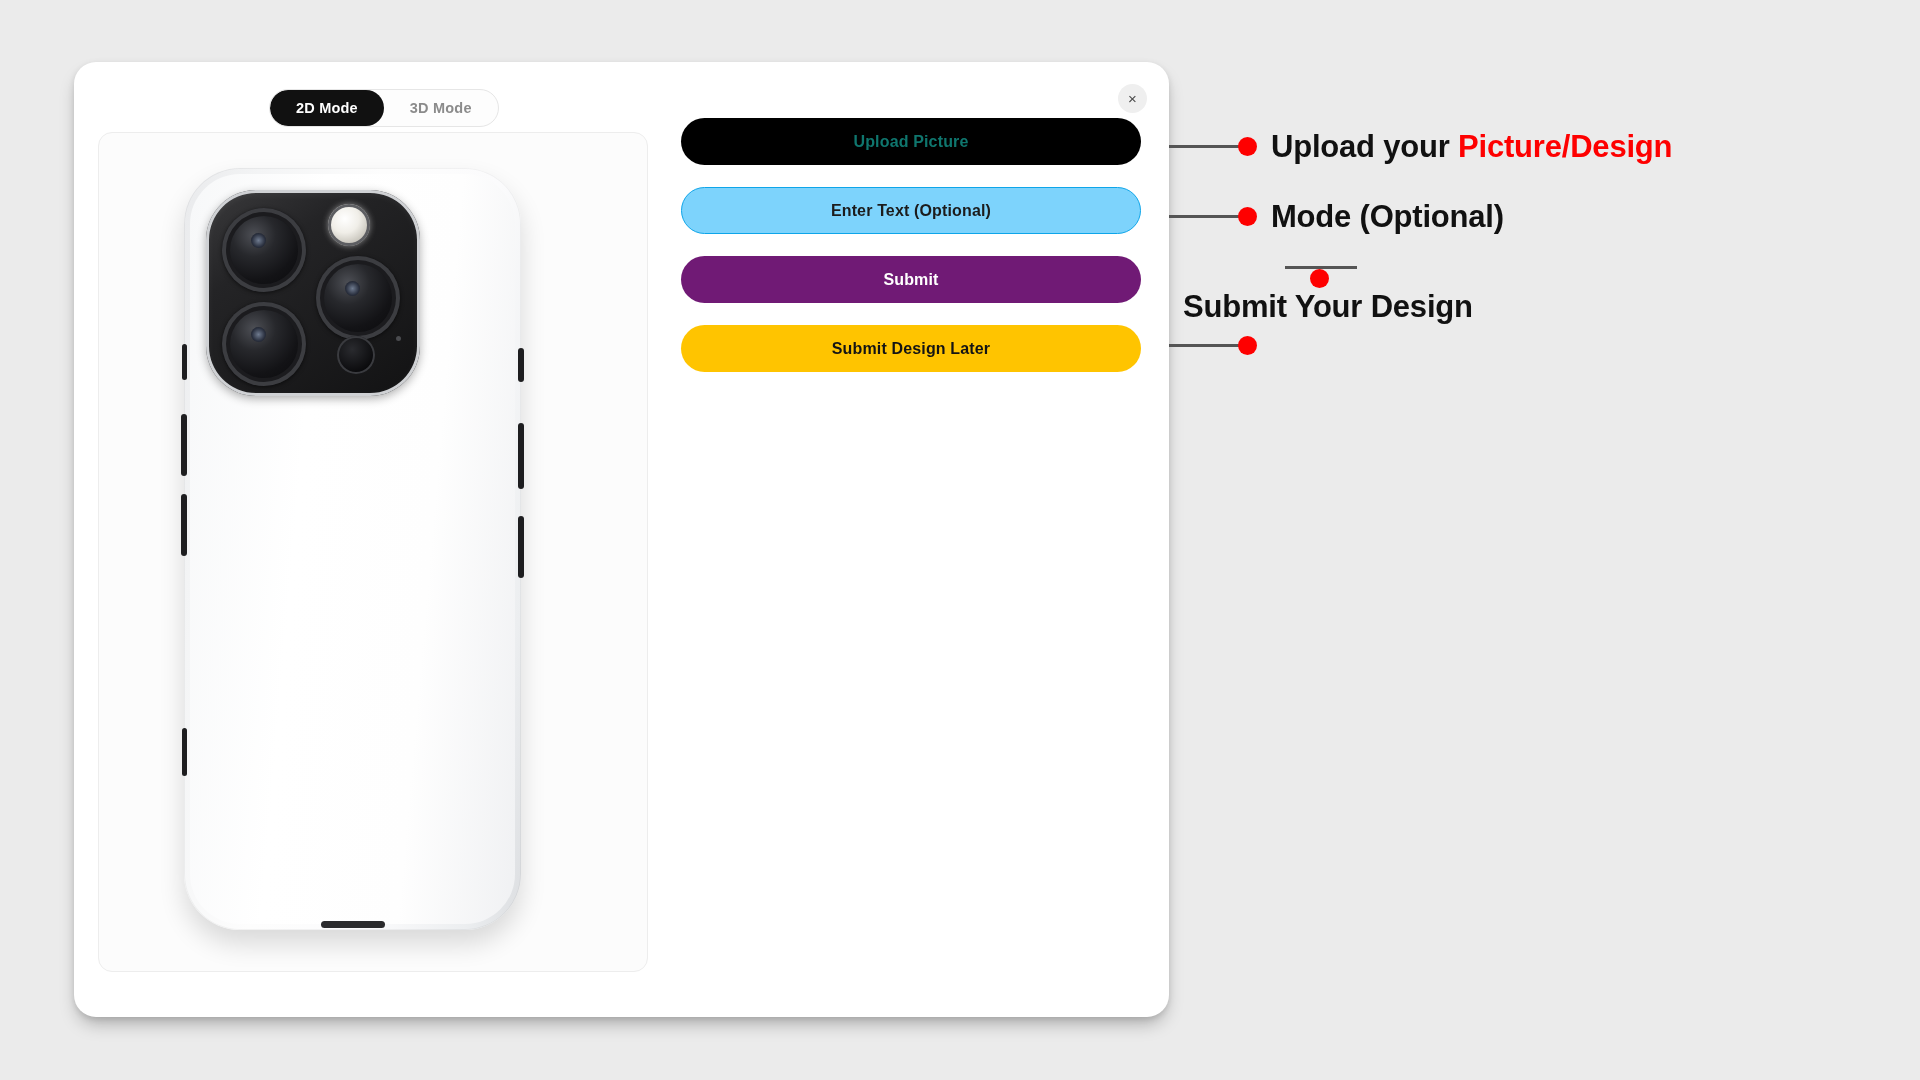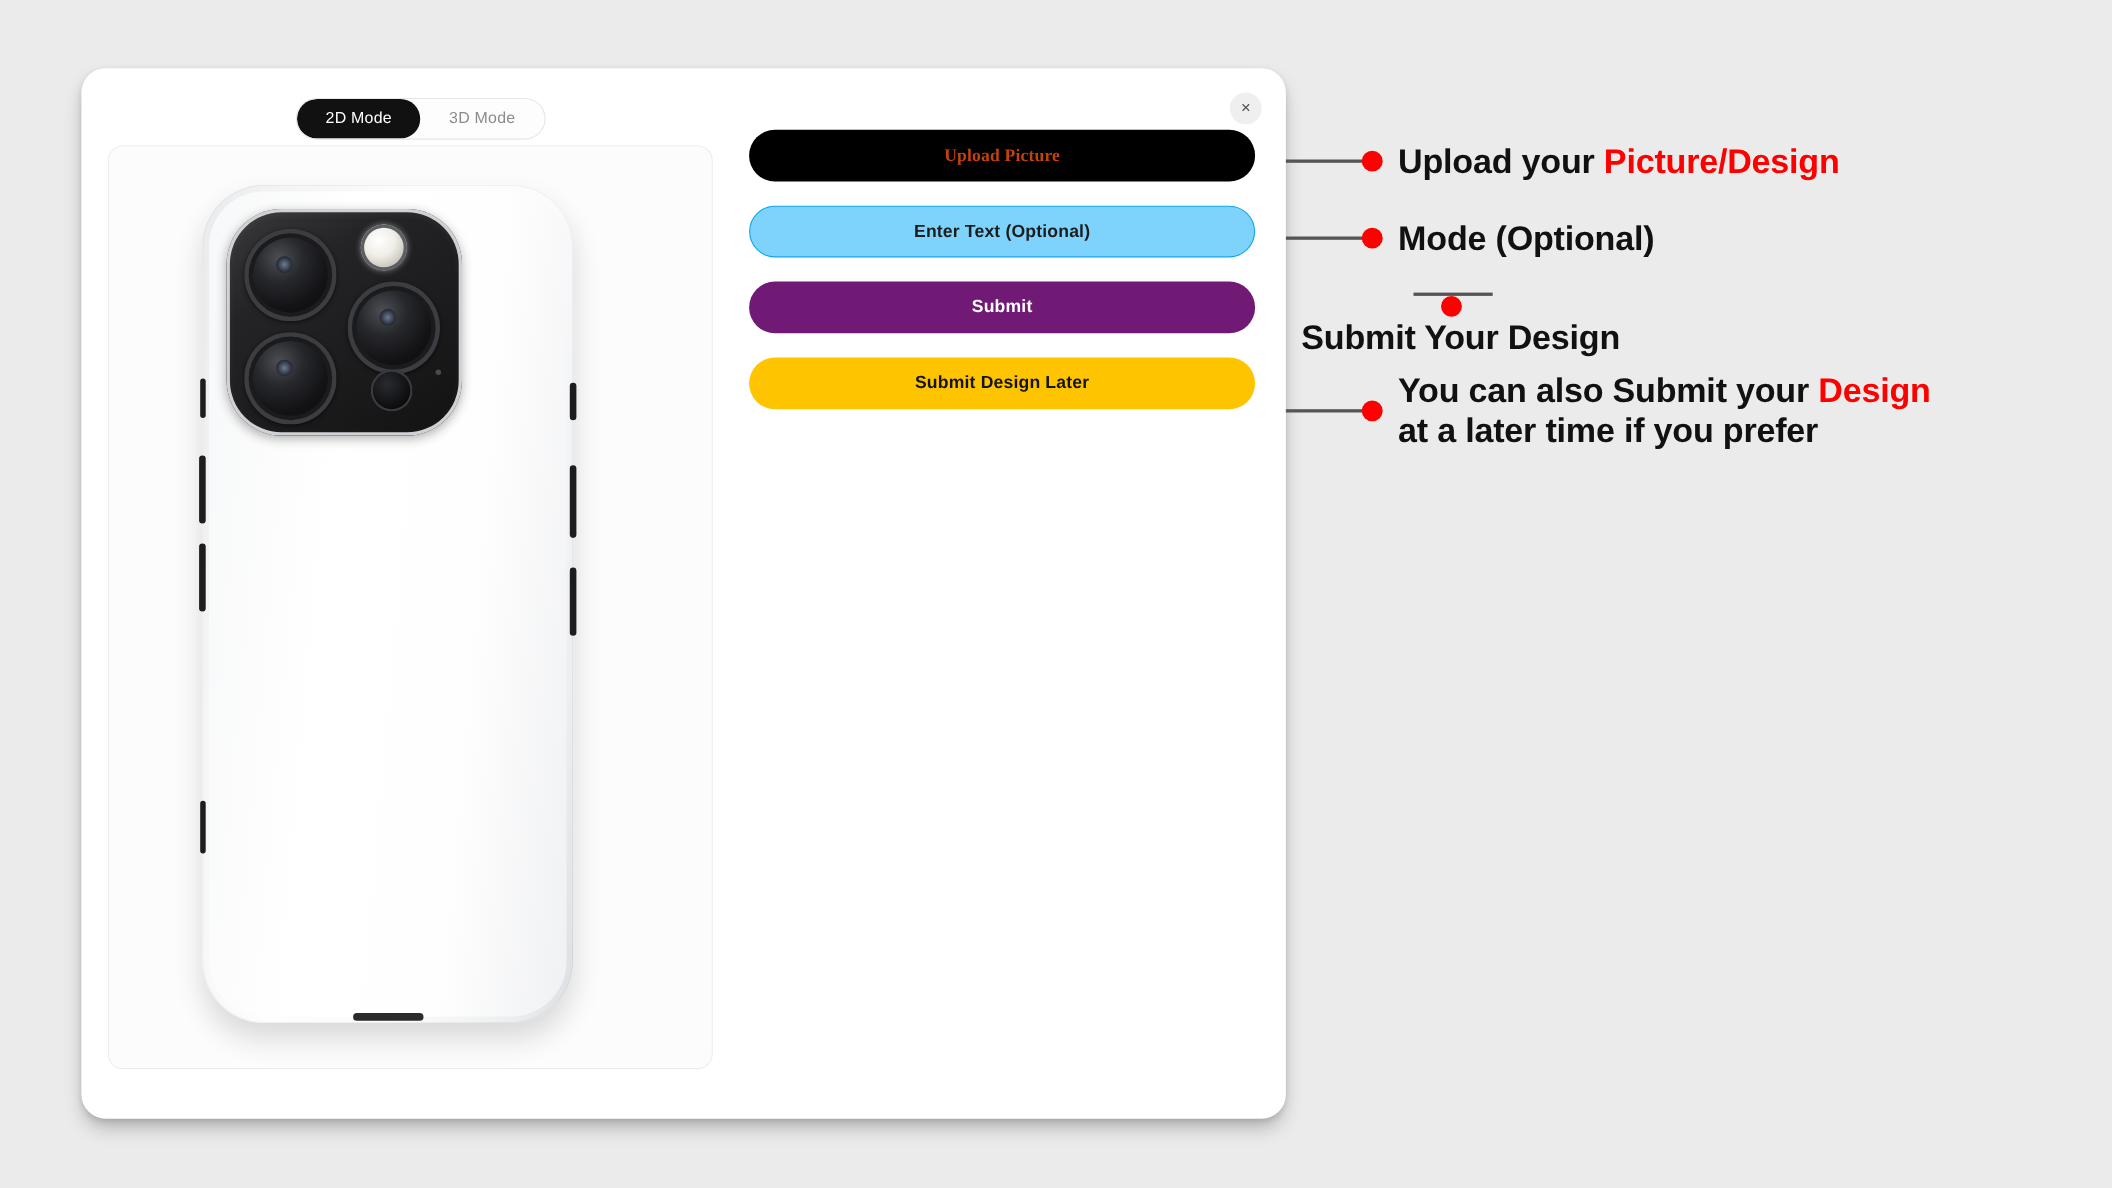--- a/index.html
+++ b/index.html
@@ -39,21 +39,21 @@
     border-radius: 999px;
     overflow: hidden;
     height: 36px;
   }
   .mode-seg {
     display: flex;
     align-items: center;
     justify-content: center;
     padding: 0 26px;
     font-size: 14.5px;
-    font-weight: 400;
+    font-weight: 700;
     letter-spacing: .2px;
     color: #8b8b8b;
     border-radius: 999px;
     cursor: pointer;
     user-select: none;
   }
   .mode-seg.active {
     background: #111111;
     color: #ffffff;
   }
@@ -215,21 +215,21 @@
     border: none;
     border-radius: 999px;
     font-family: "Liberation Sans", sans-serif;
     font-size: 16px;
     font-weight: 700;
     letter-spacing: .15px;
     cursor: pointer;
     margin-bottom: 22px;
     box-sizing: border-box;
   }
-  .btn-upload { background: #000000; color: #c2410c; font-family: Liberation Serif, serif; }
+  .btn-upload { background: #000000; color: #0f766e; }
   .btn-text   { background: #7dd3fc; color: #1c1c1c; border: 1px solid #0ea5e9; }
   .btn-submit { background: #701a75; color: #ffffff; }
   .btn-later  { background: #ffc400; color: #141414; margin-bottom: 0; }
 
   
   #annotations {
     position: absolute;
     left: 1169px;
     top: 0;
     width: 751px;
@@ -337,16 +337,15 @@
 
   <div class="anno anno-3">
     <span class="anno-line"></span>
     <span class="anno-dot"></span>
     <span class="anno-text">Submit Your Design</span>
   </div>
 
   <div class="anno anno-4">
     <span class="anno-line"></span>
     <span class="anno-dot"></span>
-    <span class="anno-text"><span>You can also Submit your </span><span class="hl">Design</span><br><span>at a later time if you prefer</span></span>
   </div>
 
 </div>
 
 </body></html>

